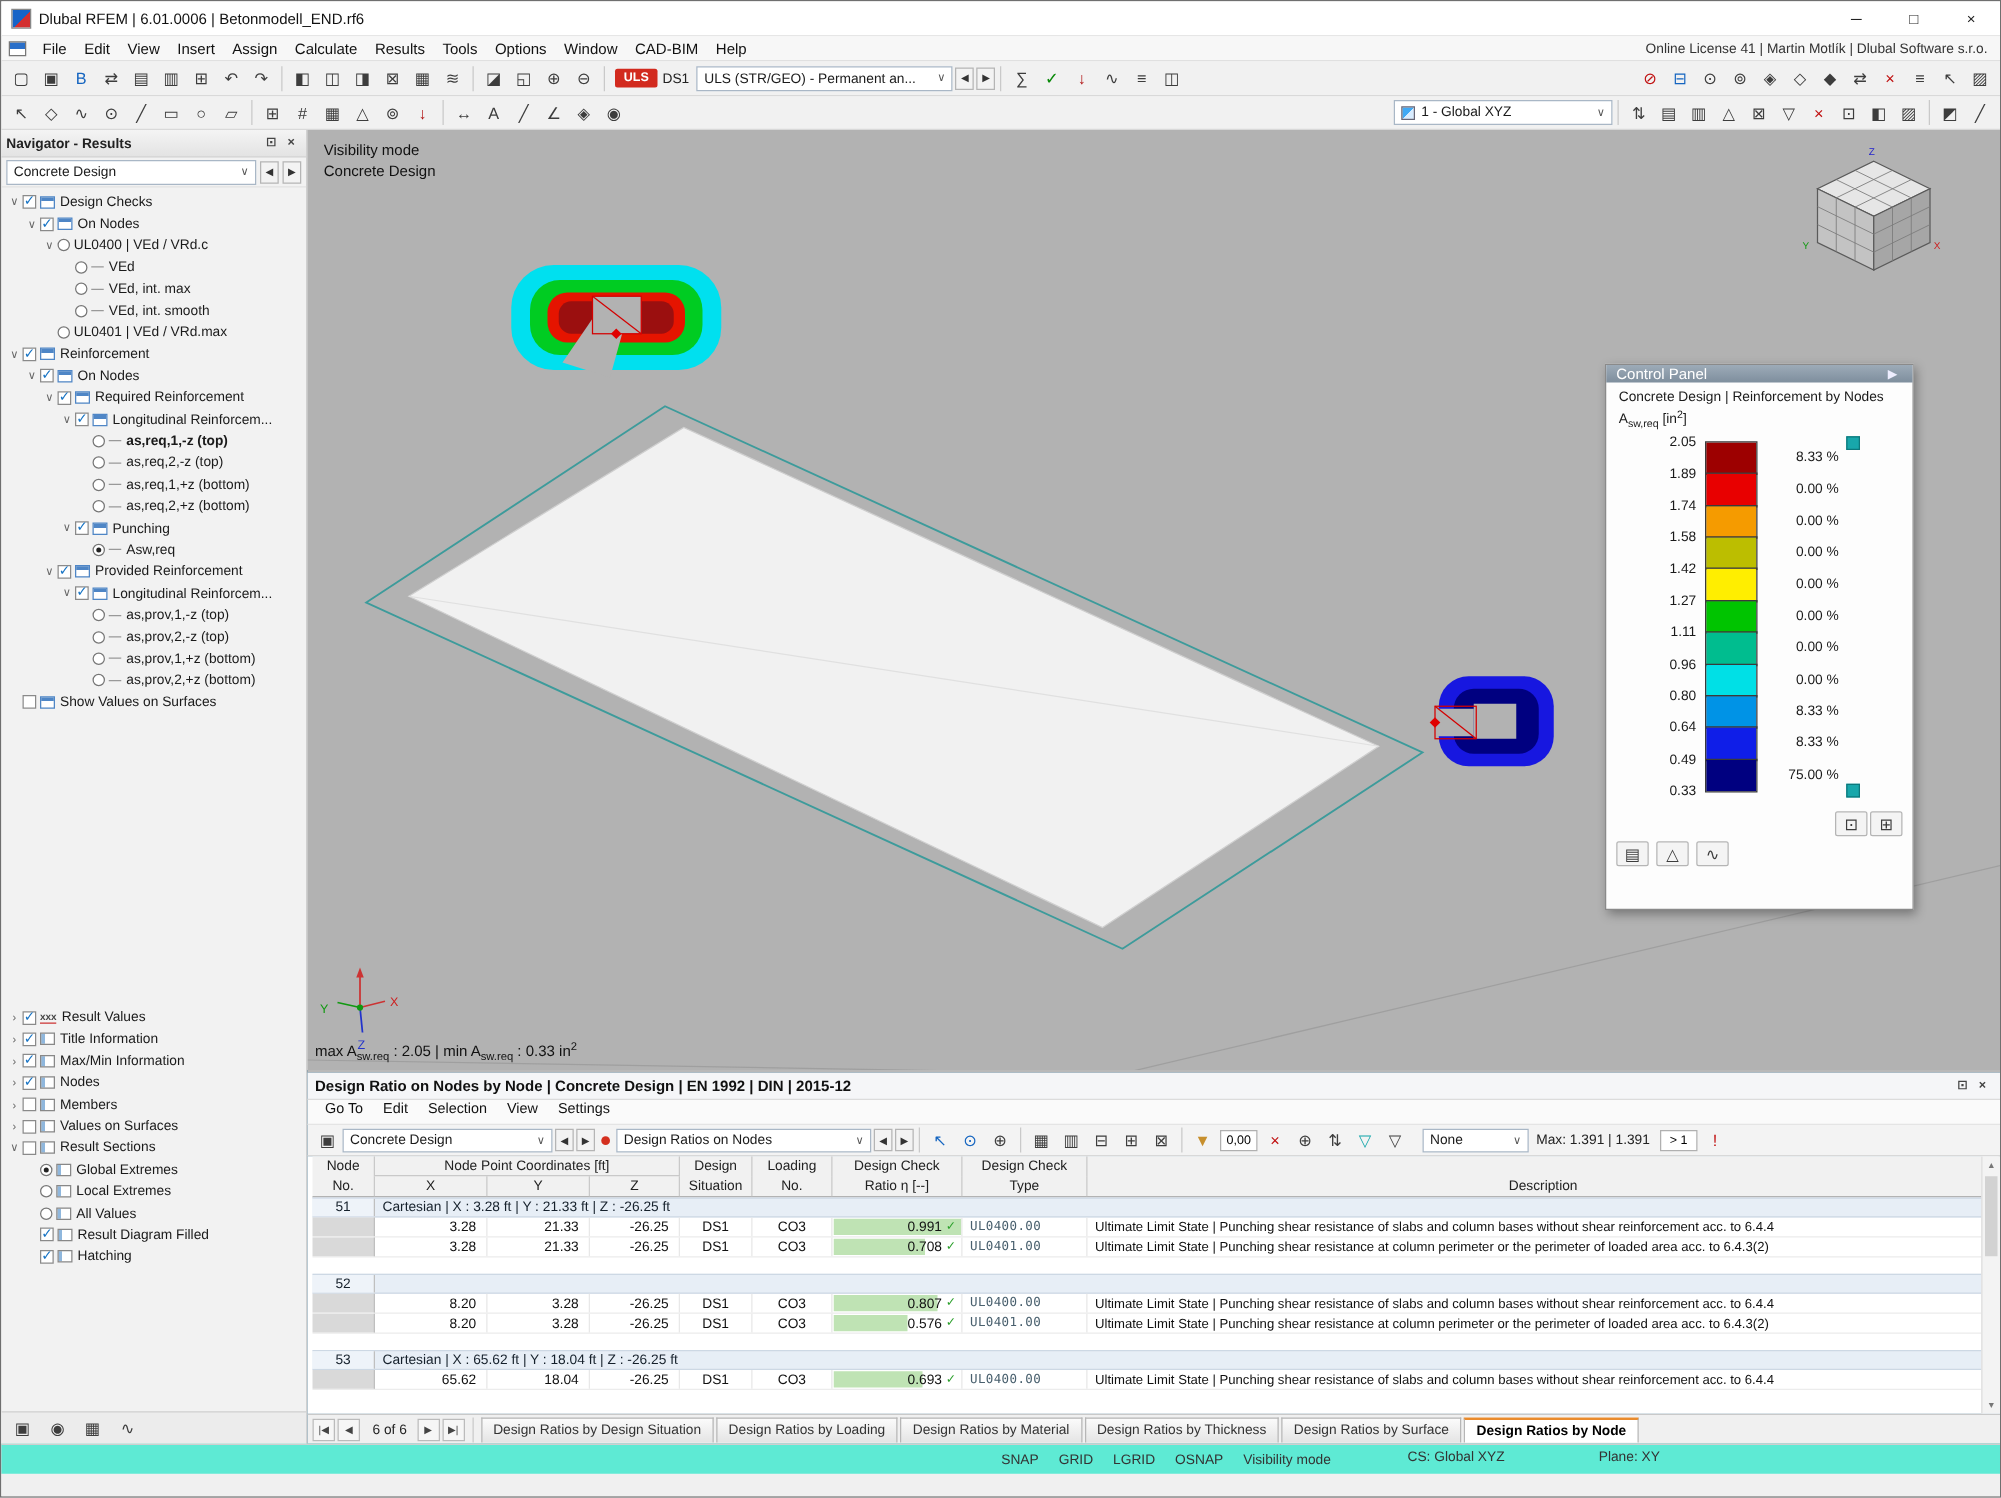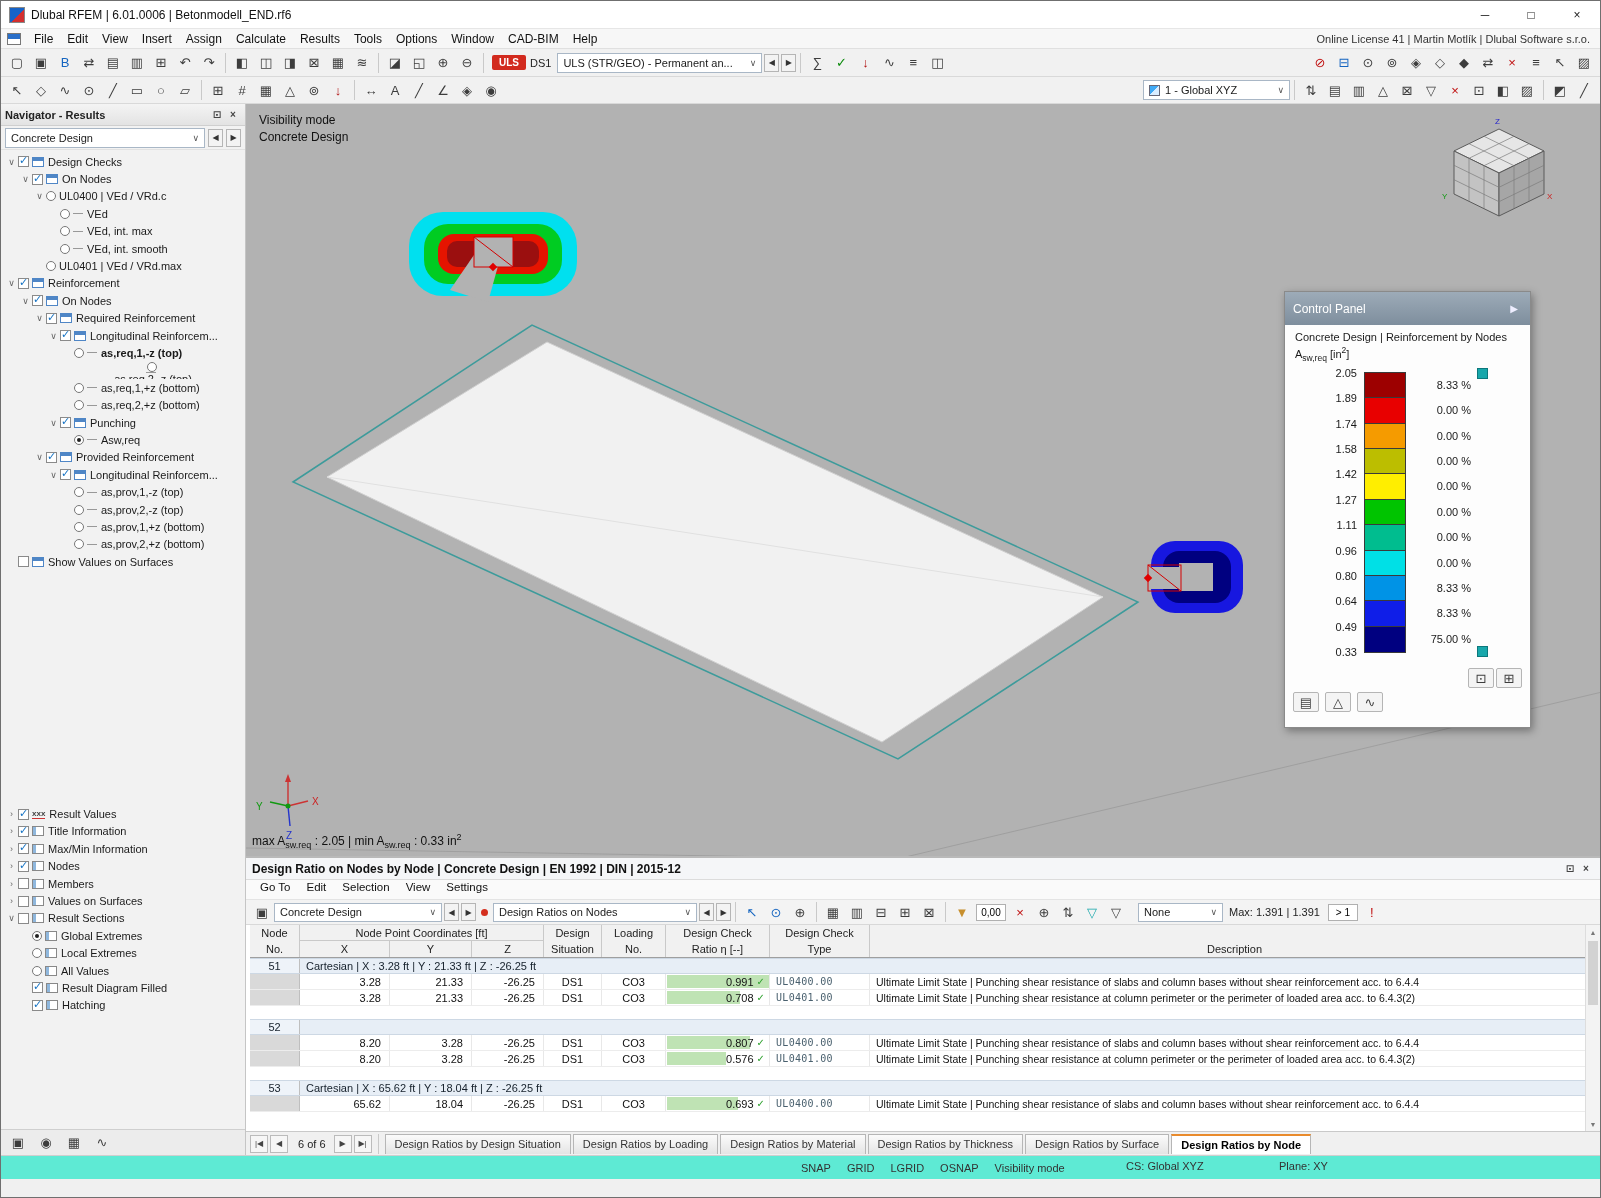--- a/index.html
+++ b/index.html
@@ -69,21 +69,21 @@
   
   .viewport{position:relative;height:752px;background:#b2b2b2;overflow:hidden;}
   .vp-mode{position:absolute;left:13px;top:8px;font-size:12px;color:#111;line-height:17px;z-index:2;}
   .vp-maxmin{position:absolute;left:6px;top:728px;font-size:12px;color:#111;z-index:2;}
   .vp-maxmin sub{font-size:9px;}
   .vp-maxmin sup{font-size:9px;}
   .scene{position:absolute;left:0;top:0;}
 
   
   .cpanel{position:absolute;left:1283px;top:290px;width:247px;height:437px;background:#fdfdfd;border:1px solid #8a8a8a;box-shadow:2px 3px 8px rgba(0,0,0,.35);z-index:6;display:flex;flex-direction:column;}
-  .cp-title{height:33px;background:linear-gradient(#9dabb8,#7e8e9d);color:#fff;font-size:12px;display:flex;align-items:center;padding:0 8px;}
+  .cp-title{height:14px;background:linear-gradient(#9dabb8,#7e8e9d);color:#fff;font-size:12px;display:flex;align-items:center;padding:0 8px;}
   .cp-title .sp{flex:1;}
   .cp-title .mini-btn{color:#eef;}
   .cp-sub{font-size:11px;color:#1a1a1a;padding:6px 10px 0 10px;}
   .cp-unit{font-size:11px;color:#1a1a1a;padding:2px 10px 0 10px;}
   .cp-unit sub,.cp-unit sup{font-size:8.5px;}
   .cp-scale{position:relative;margin-top:10px;padding-left:10px;}
   .cp-row{display:flex;height:25.4px;}
   .cp-val{width:62px;text-align:right;font-size:11px;color:#1a1a1a;margin-top:-6px;flex:none;}
   .cp-swatch{width:40px;margin-left:8px;outline:1px solid #3a3a3a;flex:none;}
   .cp-pct{width:62px;text-align:right;font-size:11px;color:#1a1a1a;line-height:25.4px;flex:none;margin-left:4px;}
@@ -430,21 +430,21 @@
         </div>
 
       <div class="tbtn">
           <span class="g">◈</span>
         </div>
 
       <div class="tbtn">
           <span class="g">◉</span>
         </div>
     </div>
-    <div class="combo" style="width:147px;margin-left:auto">
+    <div class="combo" style="width:175px;margin-left:auto">
       <span class="cs-chip"></span>
       <span class="cv">1 - Global XYZ</span>
       <span class="ca">∨</span>
     </div>
     <div class="tb-sep"></div>
     <div class="tgroup">
       <div class="tbtn">
           <span class="g">⇅</span>
         </div>
 
@@ -592,21 +592,21 @@
             <span class="lbl">Longitudinal Reinforcem...</span>
           </div>
 
           <div class="titem" style="padding-left: 60px; font-weight: bold;">
             <span class="exp"></span>
             <span class="ctrl" data-ctrl="rd"></span>
             <span class="ic" data-ic="dash"></span>
             <span class="lbl">as,req,1,-z (top)</span>
           </div>
 
-          <div class="titem" style="padding-left: 60px; flex-direction: column;">
+          <div class="titem" style="padding-left: 60px;">
             <span class="exp"></span>
             <span class="ctrl" data-ctrl="rd"></span>
             <span class="ic" data-ic="dash"></span>
             <span class="lbl">as,req,2,-z (top)</span>
           </div>
 
           <div class="titem" style="padding-left: 60px;">
             <span class="exp"></span>
             <span class="ctrl" data-ctrl="rd"></span>
             <span class="ic" data-ic="dash"></span>

